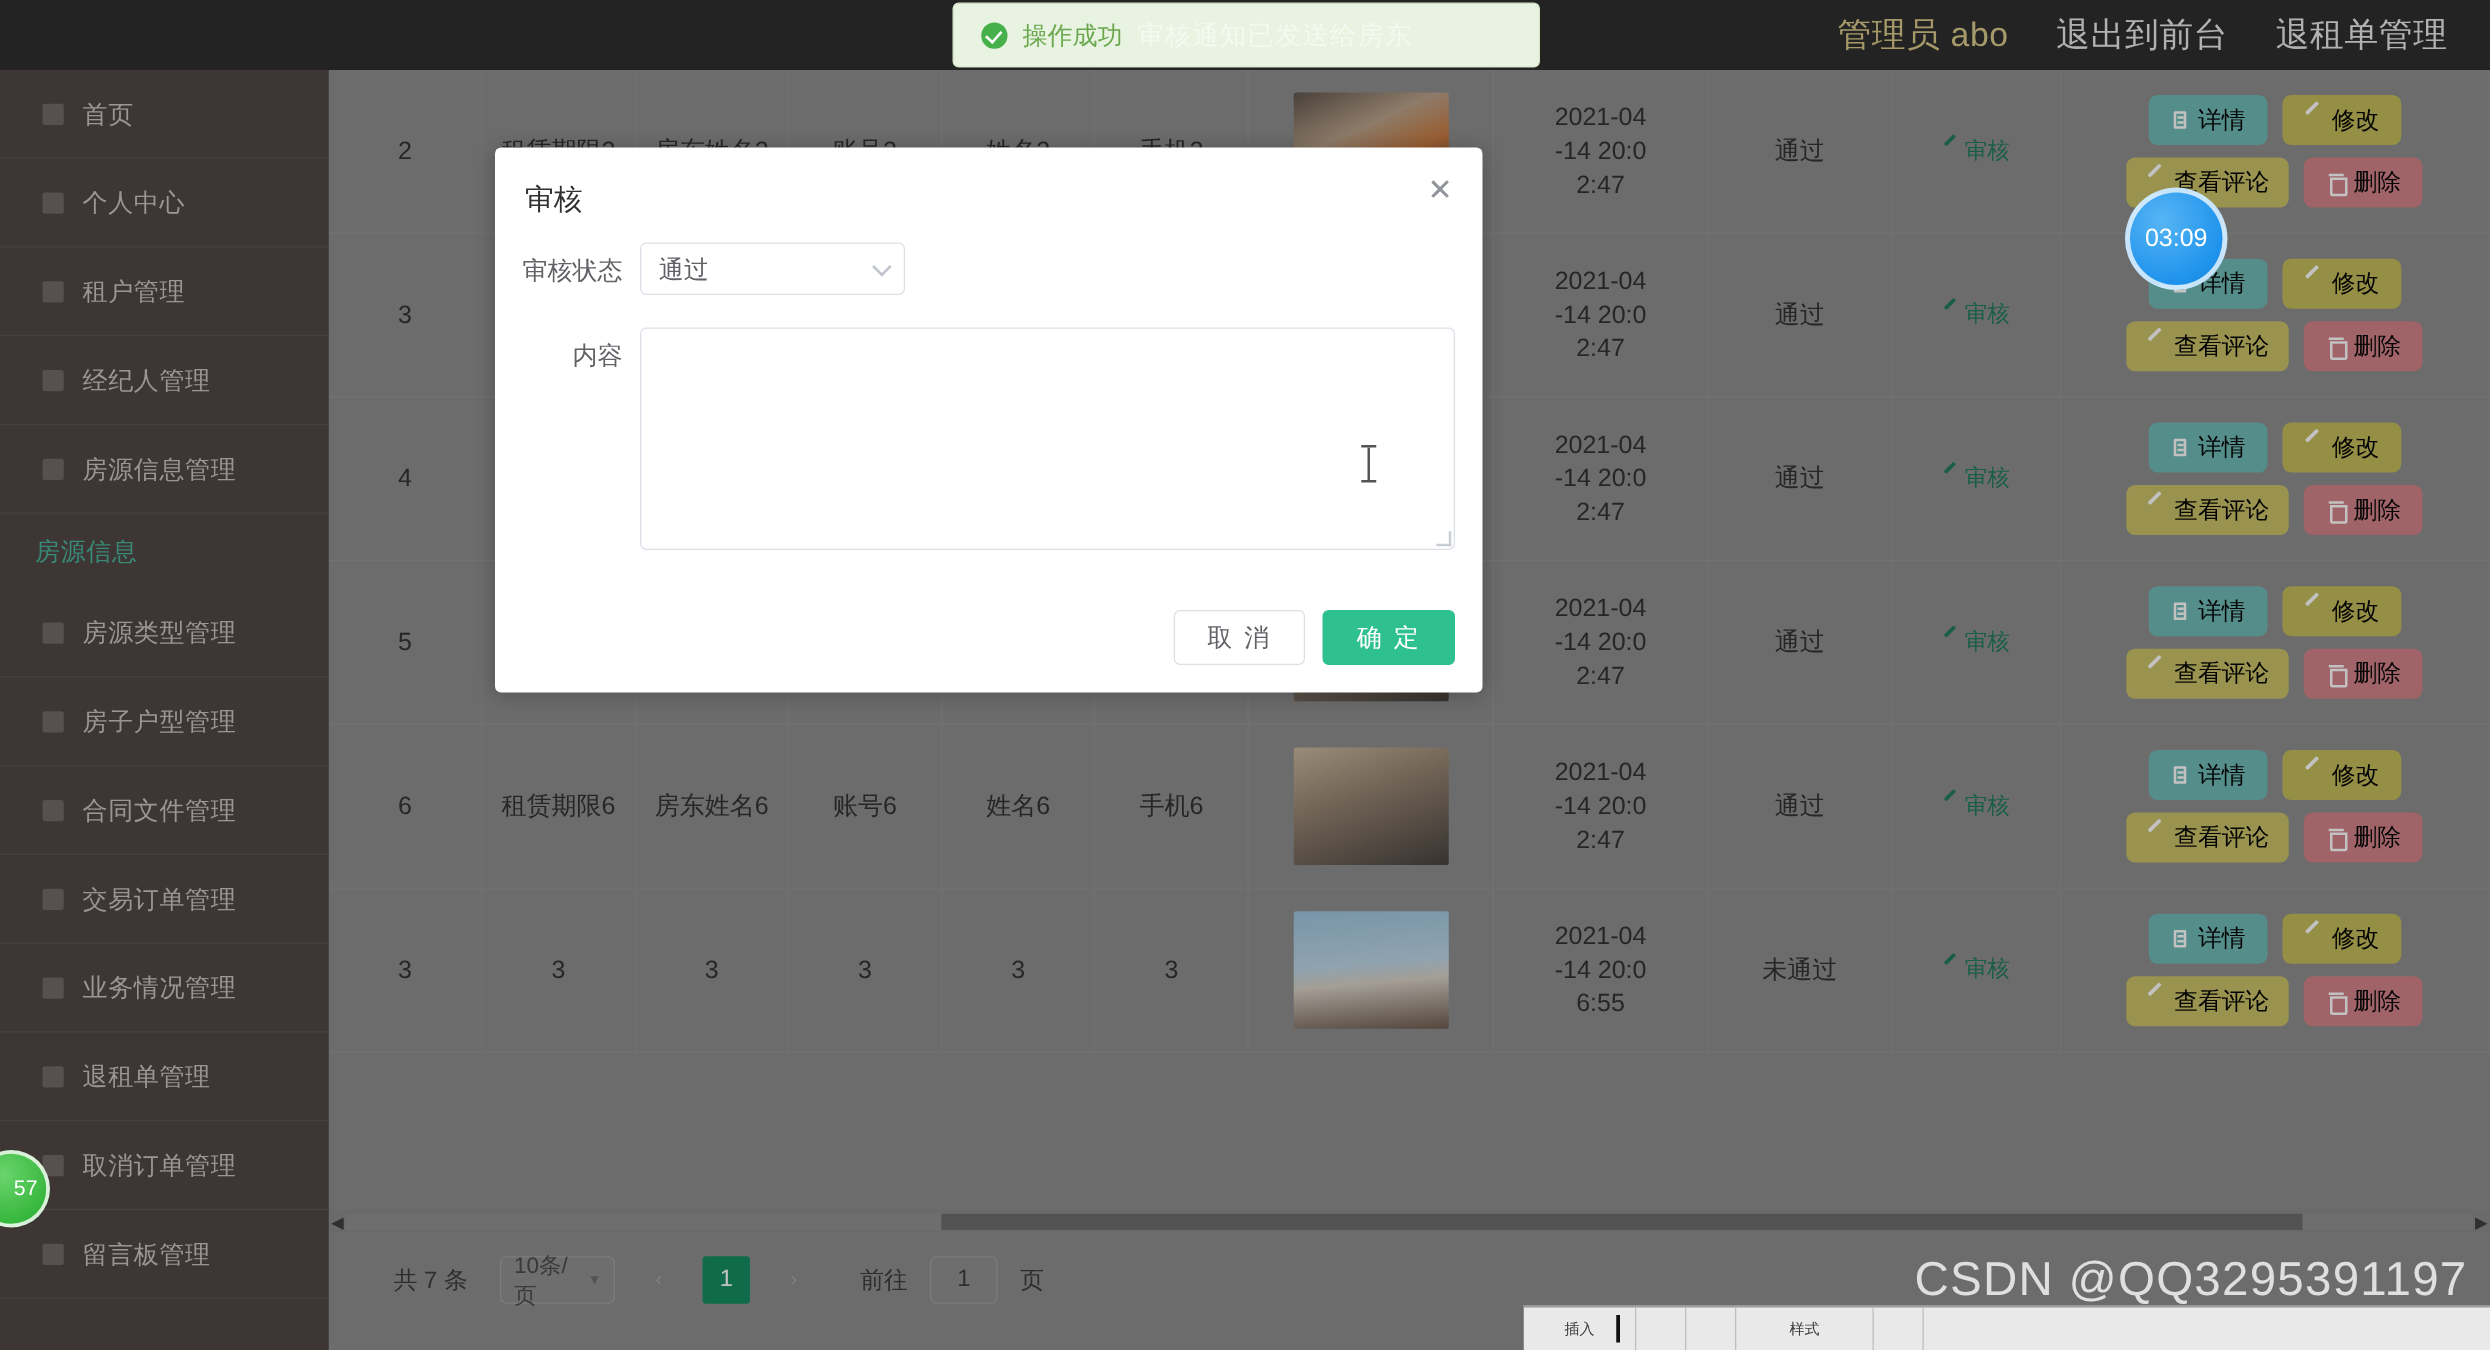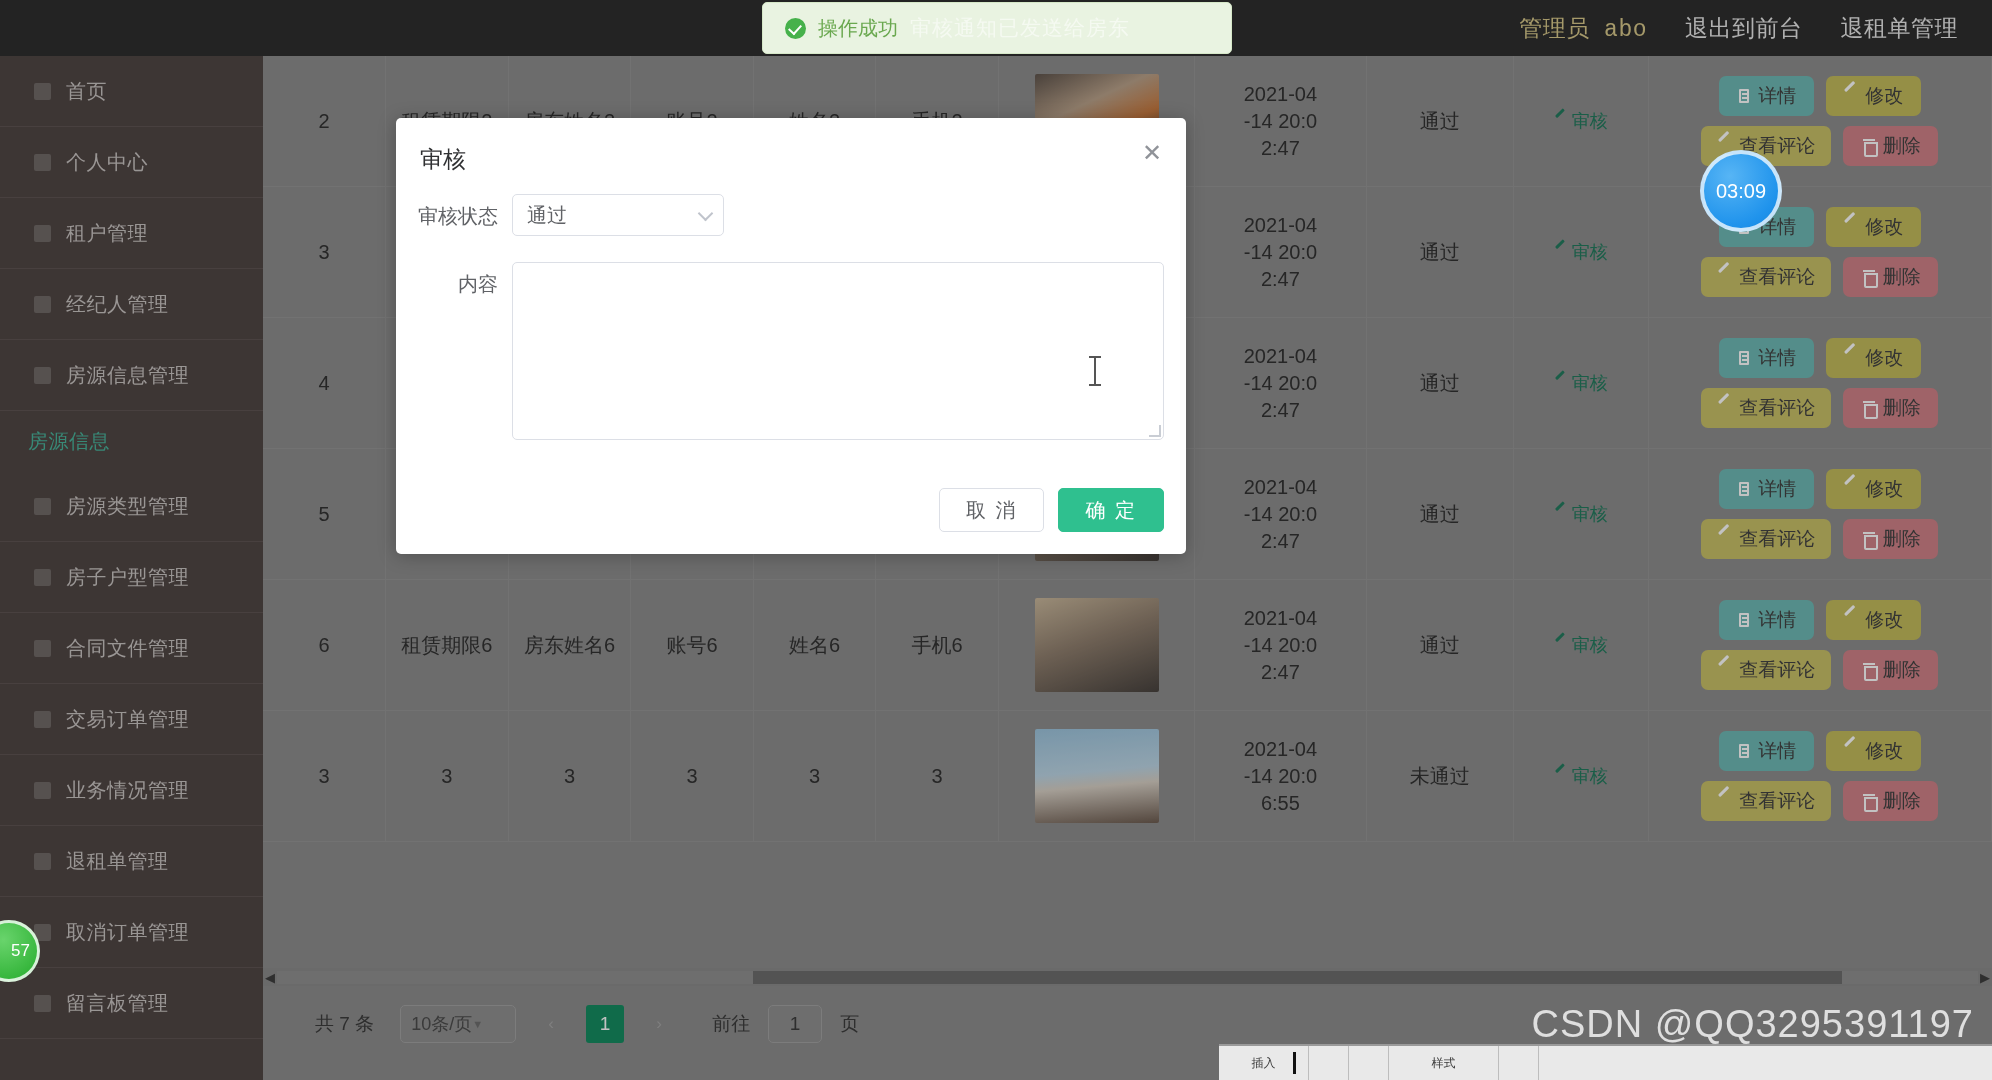--- a/index.html
+++ b/index.html
@@ -14,21 +14,21 @@
   
   .topbar {
     position: absolute; left: 0; top: 0; width: 1992px; height: 56px;
     background: #2b2b2b; z-index: 30;
   }
   .topbar-links {
     position: absolute; right: 34px; top: 0; height: 56px;
     display: flex; align-items: center; gap: 38px;
   }
   .topbar-links a {
-    font-size: 23px; text-decoration: none; letter-spacing: .5px; font-family: Liberation Mono, monospace;
+    font-size: 27px; text-decoration: none; letter-spacing: .5px;
   }
   .link-admin { color: #d9c98a; }
   .link-plain { color: #e8e8e8; }
 
   
   .sidebar {
     position: absolute; left: 0; top: 56px; width: 263px; height: 1024px;
     background: #4e4442; z-index: 20;
   }
   .menu-item {
@@ -83,21 +83,21 @@
   .pen { display: inline-block; width: 13px; height: 13px; position: relative; }
   .pen::before {
     content: ""; position: absolute; left: 1px; top: 1px;
     width: 11px; height: 3px; background: #1f7a5c;
     transform: rotate(-45deg); transform-origin: 0 0; border-radius: 1px;
   }
 
   .ops { display: flex; flex-wrap: wrap; gap: 10px 12px; justify-content: center; }
   .opbtn {
     min-width: 95px; height: 40px; border-radius: 7px; border: none;
-    color: #404040; font-size: 19px; display: inline-flex; align-items: center;
+    color: #000000; font-size: 19px; display: inline-flex; align-items: center;
     justify-content: center; gap: 6px; cursor: pointer;
     font-family: inherit; padding: 0 14px; white-space: nowrap;
   }
   .op-detail  { background: #6cb9b4; }
   .op-edit    { background: #c3bb5a; }
   .op-comment { background: #c9c066; min-width: 130px; }
   .op-delete  { background: #d08087; }
   .gl { display:inline-block; width:16px; height:16px; position:relative; flex:none; }
   .gl-doc::before{content:"";position:absolute;inset:1px 3px;border:2px solid #fff;border-radius:1px;}
   .gl-doc::after{content:"";position:absolute;left:6px;top:5px;width:5px;height:2px;background:#fff;box-shadow:0 4px 0 #fff;}
@@ -115,21 +115,21 @@
   .hscroll .thumbbar { position: absolute; left: 28%; top: 0; width: 64%; height: 13px; background: #6b6b6b; }
 
   
   .pager {
     position: absolute; left: 0; bottom: 28px; width: 1729px; height: 56px;
     display: flex; align-items: center; padding-left: 52px; gap: 18px;
     color: #3a3a3a; font-size: 19px;
   }
   .pg-total { margin-right: 8px; }
   .pg-size {
-    width: 116px; height: 38px; border: 1px solid #a2a2a2; border-radius: 5px;
+    width: 92px; height: 38px; border: 1px solid #a2a2a2; border-radius: 5px;
     background: #8f8f8f; display: flex; align-items: center;
     padding: 0 10px; font-size: 18px; color: #4a4a4a; justify-content: flex-start;
   }
   .pg-size .caret { font-size: 11px; color: #6d6d6d; }
   .pg-arrow {
     width: 34px; height: 36px; display: flex; align-items: center;
     justify-content: center; color: #a6a6a6; font-size: 17px;
   }
   .pg-num {
     width: 38px; height: 38px; background: #128b5f; color: #fff;

